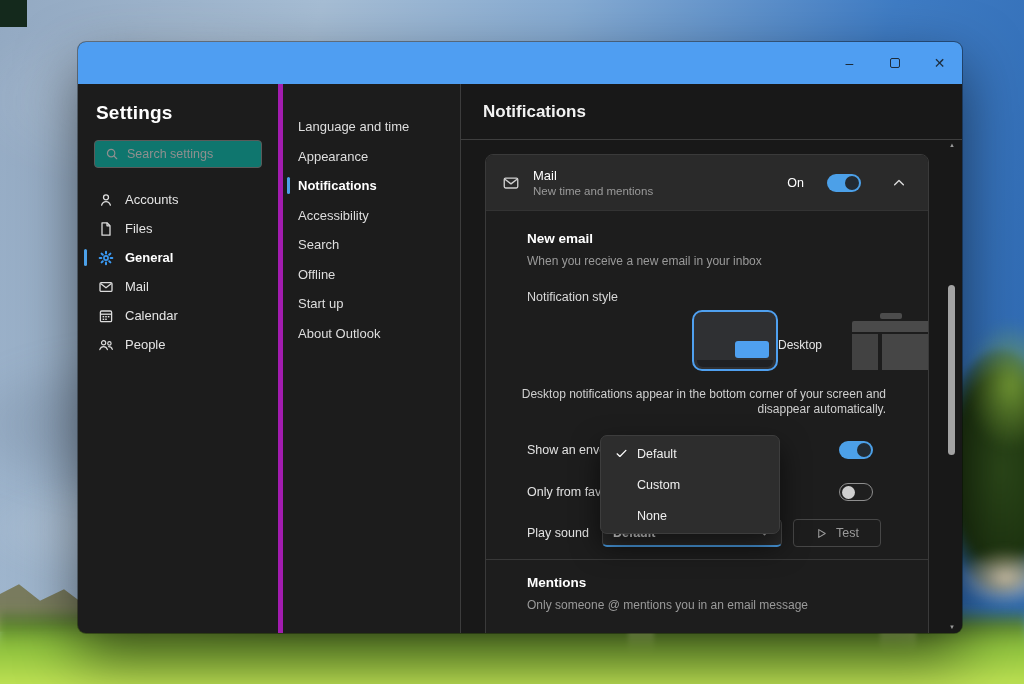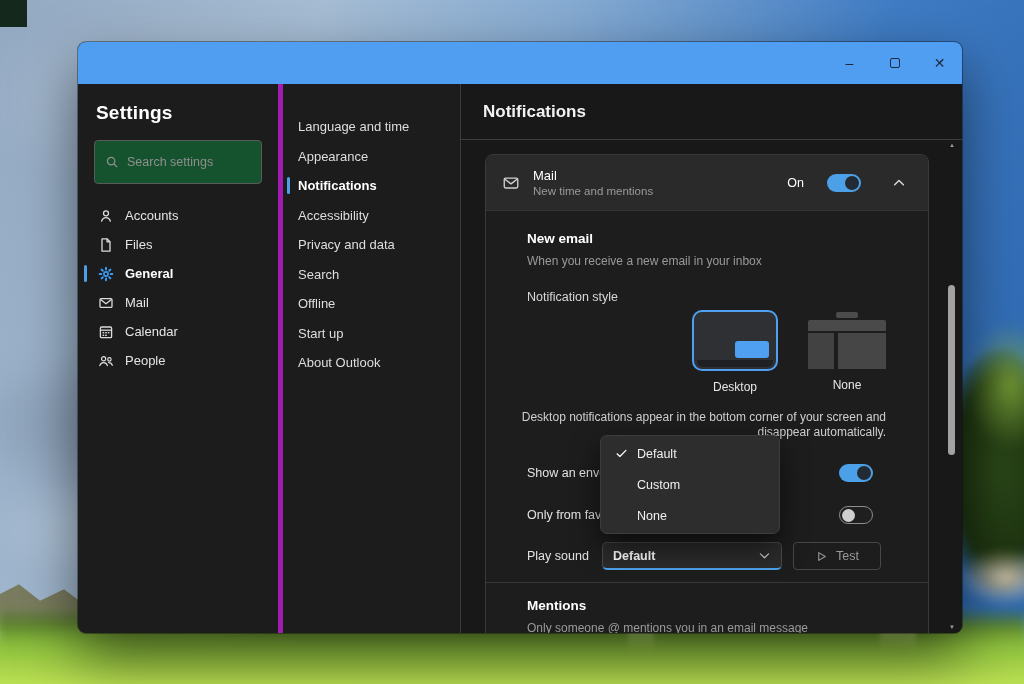--- a/index.html
+++ b/index.html
@@ -44,21 +44,21 @@
   .titlebar { height:42px; background:#4f9ef2; display:flex; align-items:center; justify-content:flex-end; }
   .tb-btn { width:45px; height:42px; display:flex; align-items:center; justify-content:center;
     color:#1c2b3a; font-size:14px; cursor:default; }
   .tb-box { width:10px; height:10px; border:1.5px solid #1c2b3a; border-radius:2px; }
 
   .winbody { display:flex; height:549px; }
 
   
   .sidebar { width:200px; padding:12px 16px 8px 16px; flex:none; }
   .settings-title { font-size:19px; font-weight:700; color:#fff; margin:6px 0 16px 2px; letter-spacing:.2px; }
-  .searchbox { height:44px; background:#14532d; border:1px solid #5a5a5a; border-radius:4px;
+  .searchbox { height:28px; background:#0f766e; border:1px solid #5a5a5a; border-radius:4px;
     display:flex; align-items:center; gap:7px; padding:0 9px; }
   .searchbox input { background:transparent; border:none; outline:none; color:#c8c8c8;
     font-size:12.5px; width:100%; font-family:inherit; }
   .searchbox input::placeholder { color:#8f8f8f; }
   .side-list { margin-top:17px; }
   .side-item { height:29px; display:flex; align-items:center; gap:11px; padding-left:4px;
     color:#e4e4e4; font-size:13px; position:relative; cursor:default; }
   .side-item .ind { display:none; }
   .side-item.active { font-weight:700; color:#fff; }
   .side-item.active .ind { display:block; position:absolute; left:-10px; top:6px; width:3px; height:17px;
@@ -95,21 +95,21 @@
   .toggle.on .knob { position:absolute; right:2px; top:2px; width:14px; height:14px; border-radius:50%; background:#222b33; }
   .toggle.off { background:#1f1f1f; border:1px solid #8e8e8e; }
   .toggle.off .knob { position:absolute; left:2px; top:1.5px; width:13px; height:13px; border-radius:50%; background:#cfcfcf; }
 
   .card-body { padding:20px 42px 0 41px; }
   .h-newemail { font-size:13.5px; font-weight:700; color:#fff; }
   .sub-gray { font-size:12px; color:#9a9a9a; margin-top:8px; }
   .style-label { font-size:12.5px; color:#d8d8d8; margin-top:22px; }
 
   .thumb-row { display:flex; gap:30px; margin-left:165px; margin-top:6px; }
-  .thumb-col { display:flex; flex-direction:column; align-items:center; }
+  .thumb-col { display:flex; flex-direction:row; align-items:center; }
   .thumb-desktop { width:86px; height:61px; border:2px solid #4fa0f0; border-radius:10px;
     background:#2f3033; position:relative; overflow:hidden; cursor:default; }
   .td-taskbar { position:absolute; left:3px; right:3px; bottom:2px; height:7px; background:#1f2023; border-radius:0 0 6px 6px; }
   .td-toast { position:absolute; right:7px; bottom:11px; width:34px; height:17px; border-radius:3px; background:#4fa0f0; }
   .thumb-none { width:78px; height:57px; position:relative; margin-top:2px; cursor:default; }
   .tn-tab { position:absolute; top:0; left:28px; width:22px; height:6px; background:#4c4c4c; border-radius:2px; }
   .tn-header { position:absolute; top:8px; left:0; right:0; height:11px; background:#4a4a4a; border-radius:2px 2px 0 0; }
   .tn-left { position:absolute; top:21px; left:0; width:26px; height:36px; background:#424242; }
   .tn-right { position:absolute; top:21px; left:30px; right:0; height:36px; background:#464646; }
   .thumb-label { margin-top:9px; font-size:12px; color:#e6e6e6; }
@@ -279,23 +279,20 @@
         </div>
       <div class="mid-item">
           <span>Appearance</span>
         </div>
       <div class="mid-item active">
           <span class="ind"></span>
           <span>Notifications</span>
         </div>
       <div class="mid-item">
           <span>Accessibility</span>
-        </div>
-      <div class="mid-item">
-          <span>Privacy and data</span>
         </div>
       <div class="mid-item">
           <span>Search</span>
         </div>
       <div class="mid-item">
           <span>Offline</span>
         </div>
       <div class="mid-item">
           <span>Start up</span>
         </div>

